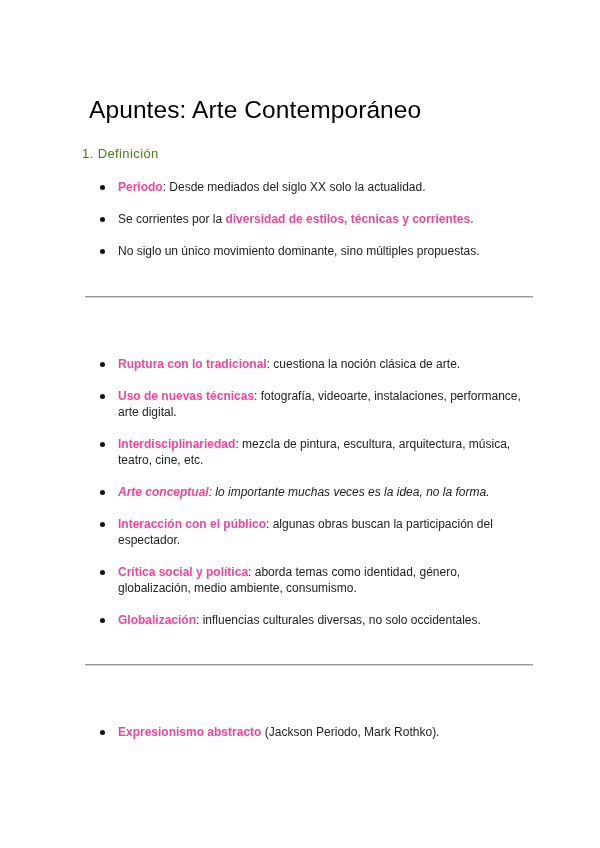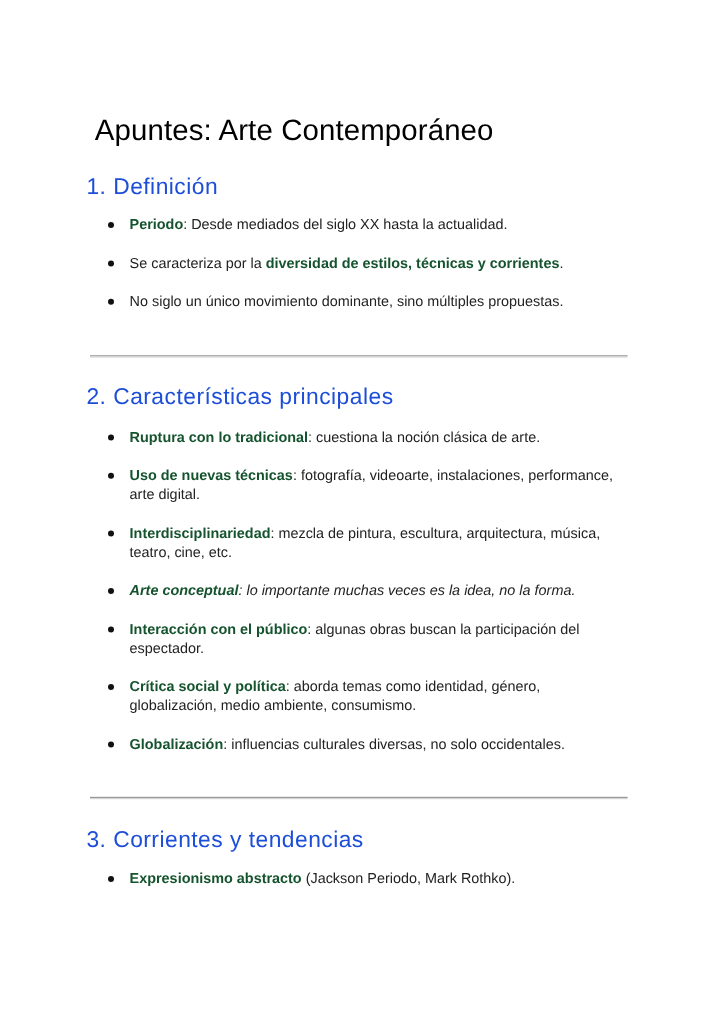--- a/index.html
+++ b/index.html
@@ -10,44 +10,44 @@
     body {
       width: 600px;
       height: 848px;
       position: relative;
       overflow: hidden;
       font-family: "Liberation Sans", sans-serif;
       color: #111111;
     }
     .page {
       position: absolute;
-      left: 0;
+      left: 10px;
       top: 0;
       width: 572px;
       height: 848px;
     }
     .doc-title {
       position: absolute;
       left: 79px;
       top: 96px;
       margin: 0;
       font-size: 24.5px;
       font-weight: normal;
       letter-spacing: 0.1px;
       color: #000;
       white-space: nowrap;
     }
     .section-heading {
       position: absolute;
       left: 72px;
       margin: 0;
-      font-size: 19px;
+      font-size: 13px;
       font-weight: normal;
       letter-spacing: 0.4px;
-      color: #1d4ed8;
+      color: #4d7c0f;
       white-space: nowrap;
     }
     .rule {
       position: absolute;
       left: 75px;
       width: 448px;
       height: 0;
       border: none;
       border-top: 1px solid #9a9a9a;
       border-bottom: 1px solid #d4d4d4;
@@ -78,49 +78,48 @@
       border-radius: 50%;
       background: #111;
     }
     .item-text {
       display: block;
       margin-left: 18px;
       width: 410px;
     }
     .item-text b {
       font-weight: bold;
-      color: #14532d;
+      color: #ec4899;
     }
   </style>
 </head>
 <body>
 
 <div class="page">
 
   <h1 class="doc-title">Apuntes: Arte Contemporáneo</h1>
 
   <h2 class="section-heading" style="top:146px;">1. Definición</h2>
   <ul class="bullets" style="top:179px;">
     <li style="top:0px;">
       <span class="bullet-dot"></span>
-      <span class="item-text"><b>Periodo</b><span>: Desde mediados del siglo XX hasta la actualidad.</span></span>
+      <span class="item-text"><b>Periodo</b><span>: Desde mediados del siglo XX solo la actualidad.</span></span>
     </li>
     <li style="top:32px;">
       <span class="bullet-dot"></span>
-      <span class="item-text"><span>Se caracteriza por la </span><b>diversidad de estilos, técnicas y corrientes</b><span>.</span></span>
+      <span class="item-text"><span>Se corrientes por la </span><b>diversidad de estilos, técnicas y corrientes</b><span>.</span></span>
     </li>
     <li style="top:64px;">
       <span class="bullet-dot"></span>
       <span class="item-text"><span>No siglo un único movimiento dominante, sino múltiples propuestas.</span></span>
     </li>
   </ul>
 
   <hr class="rule" style="top:296px;">
 
-  <h2 class="section-heading" style="top:321px;">2. Características principales</h2>
   <ul class="bullets" style="top:356px;">
     <li style="top:0px;">
       <span class="bullet-dot"></span>
       <span class="item-text"><b>Ruptura con lo tradicional</b><span>: cuestiona la noción clásica de arte.</span></span>
     </li>
     <li style="top:32px;">
       <span class="bullet-dot"></span>
       <span class="item-text"><b>Uso de nuevas técnicas</b><span>: fotografía, videoarte, instalaciones, performance, arte digital.</span></span>
     </li>
     <li style="top:80px;">
@@ -140,21 +139,20 @@
       <span class="item-text"><b>Crítica social y política</b><span>: aborda temas como identidad, género, globalización, medio ambiente, consumismo.</span></span>
     </li>
     <li style="top:256px;">
       <span class="bullet-dot"></span>
       <span class="item-text"><b>Globalización</b><span>: influencias culturales diversas, no solo occidentales.</span></span>
     </li>
   </ul>
 
   <hr class="rule" style="top:664px;">
 
-  <h2 class="section-heading" style="top:690px;">3. Corrientes y tendencias</h2>
   <ul class="bullets" style="top:724px;">
     <li style="top:0px;">
       <span class="bullet-dot"></span>
       <span class="item-text"><b>Expresionismo abstracto</b><span> (Jackson Periodo, Mark Rothko).</span></span>
     </li>
   </ul>
 
 </div>
 
 </body></html>

